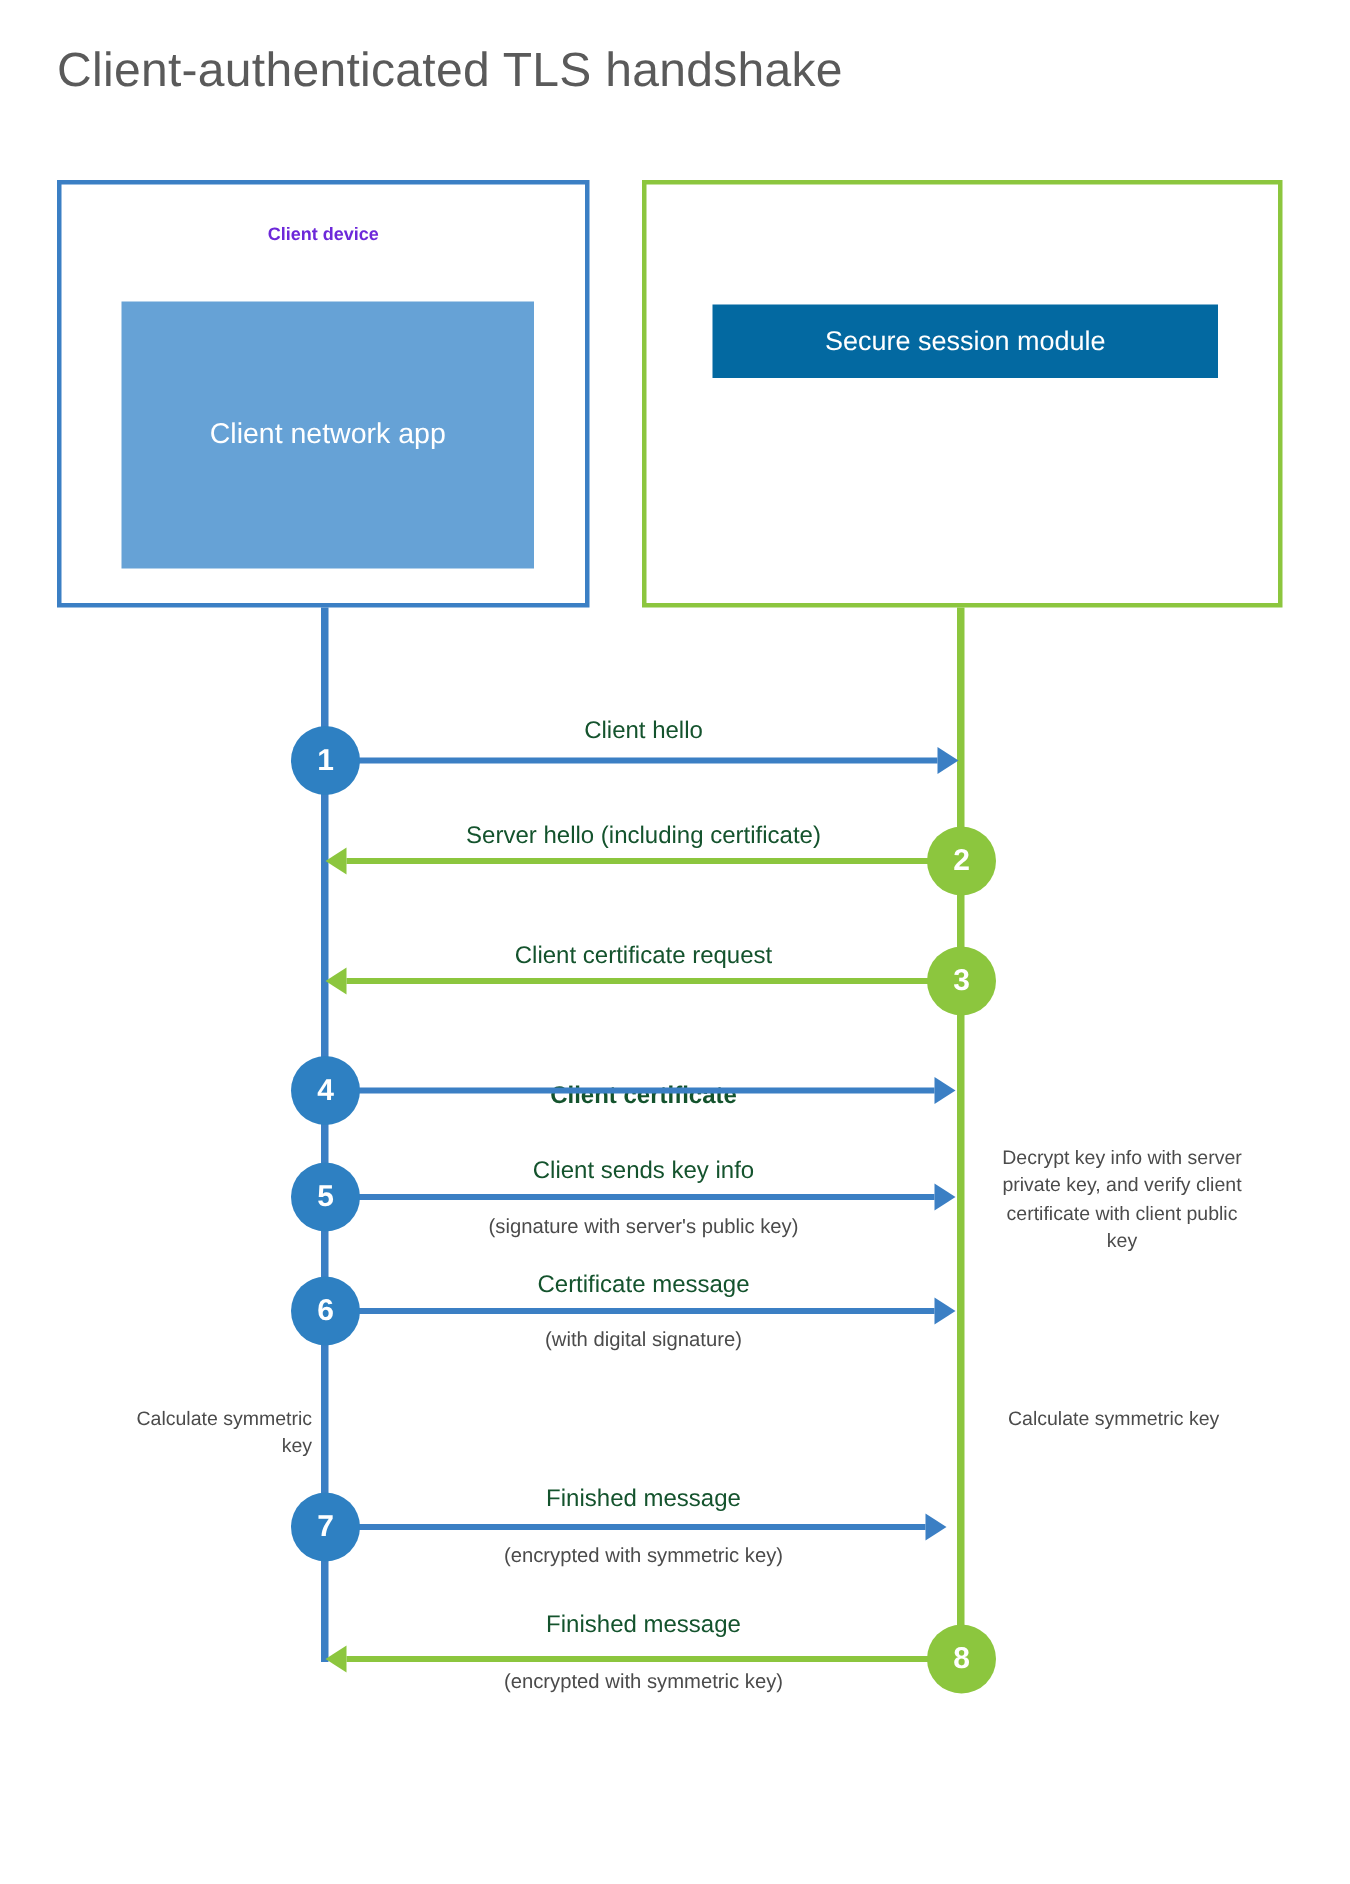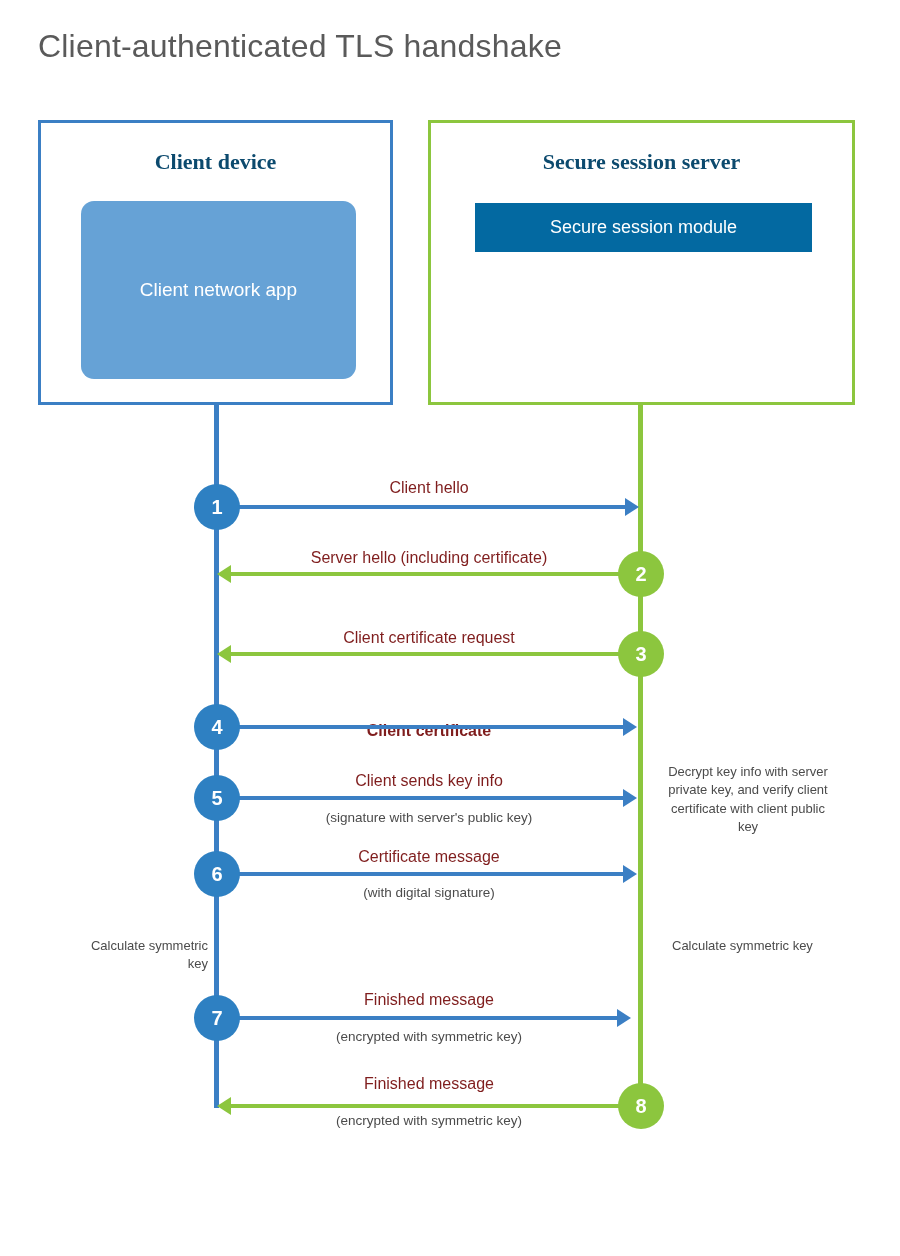--- a/index.html
+++ b/index.html
@@ -47,43 +47,41 @@
     width: 427px;
     height: 285px;
     border: 3px solid #8cc63e;
   }
   .party-title {
     position: absolute;
     left: 0;
     right: 0;
     top: 26px;
     text-align: center;
-    font-size: 22px;
+    font-size: 12px;
     font-weight: bold;
-    color: #0c4a6e;
-    font-family: Liberation Serif, serif;
+    color: #6d28d9;
   }
 
   #client-app {
     position: absolute;
     left: 40px;
     top: 78px;
     width: 275px;
     height: 178px;
     background: #66a2d6;
     color: #ffffff;
     font-size: 19px;
     display: flex;
     align-items: center;
     justify-content: center;
     text-align: center;
     line-height: 1.35;
     box-sizing: border-box;
     padding: 0 24px;
-    border-radius: 13px;
   }
 
   .server-bar {
     position: absolute;
     left: 44px;
     width: 337px;
     height: 49px;
     background: #0369a1;
     color: #ffffff;
     font-size: 18px;
@@ -146,21 +144,21 @@
     justify-content: center;
   }
   .step-badge.blue { background: #2e80c2; }
   .step-badge.green { background: #8cc63e; }
 
   
   .msg-label {
     position: absolute;
     text-align: center;
     font-size: 16px;
-    color: #7f1d1d;
+    color: #14532d;
     white-space: nowrap;
   }
   .msg-sublabel {
     position: absolute;
     text-align: center;
     font-size: 13.5px;
     color: #4b4b4b;
     white-space: nowrap;
   }
 
@@ -194,21 +192,20 @@
 <body>
 
 <div id="page-title">Client-authenticated TLS handshake</div>
 
 <div id="client-box" class="party-box">
   <div class="party-title">Client device</div>
   <div id="client-app">Client network app</div>
 </div>
 
 <div id="server-box" class="party-box">
-  <div class="party-title">Secure session server</div>
   <div id="server-bar-0" class="server-bar">Secure session module</div>
 </div>
 
 <div id="client-lifeline" class="lifeline"></div>
 <div id="server-lifeline" class="lifeline"></div>
 
 <div class="msg-label" style="left:217px; top:479px; width:424px;">Client hello</div>
 <div class="arrow-line blue" style="left:217px; top:505px; width:408px;"></div>
 <div class="arrow-head right blue" style="left:625px; top:498px;"></div>
 <div class="step-badge blue" style="left:194px; top:484px;">1</div>

